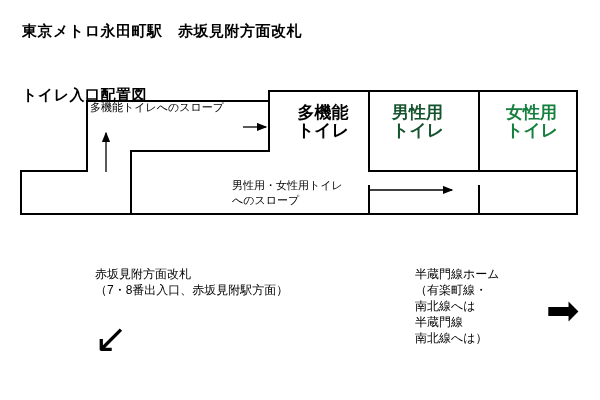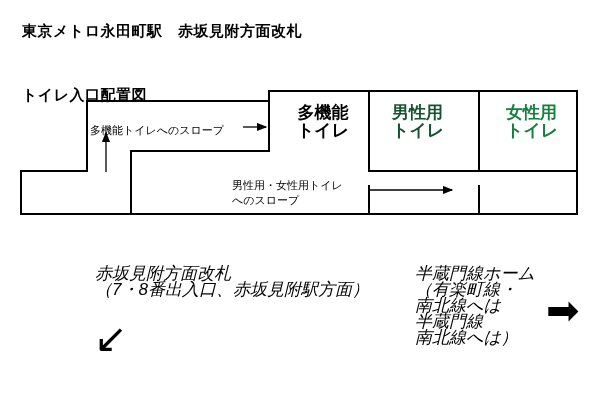--- a/index.html
+++ b/index.html
@@ -63,24 +63,23 @@
     left: 0;
     top: 0;
     width: 600px;
     height: 400px;
     pointer-events: none;
   }
 
   
   .bottom-text {
     position: absolute;
-    font-size: 17px;
+    font-size: 12px;
     line-height: 16px;
     white-space: nowrap;
-    font-style: italic;
   }
   #exit-text { left: 95px; top: 266px; }
   #platform-text { left: 415px; top: 266px; }
 
   .big-arrow {
     position: absolute;
     font-size: 40px;
     line-height: 40px;
     font-family: "DejaVu Sans", sans-serif;
   }
@@ -126,21 +125,21 @@
   </div>
   <div class="room-label blue" style="left:392px; top:104px; width:64px; text-align:left;">
     <span>男性用</span><br>
     <span>トイレ</span>
   </div>
   <div class="room-label red" style="left:506px; top:104px; width:64px; text-align:left;">
     <span>女性用</span><br>
     <span>トイレ</span>
   </div>
 
-  <div class="caption" style="left:90px; top:123px;">多機能トイレへのスロープ</div>
+  <div class="caption" style="left:90px; top:100px;">多機能トイレへのスロープ</div>
   <div class="caption" style="left:232px; top:178px;">
     <span>男性用・女性用トイレ</span><br>
     <span>へのスロープ</span>
   </div>
 
   <svg class="overlay" viewBox="0 0 600 400">
     <defs>
       <marker id="ah" markerWidth="9" markerHeight="9" refX="7" refY="3.2" orient="auto">
         <path d="M0,0 L8,3.2 L0,6.4 z" fill="#000000"></path>
       </marker>

